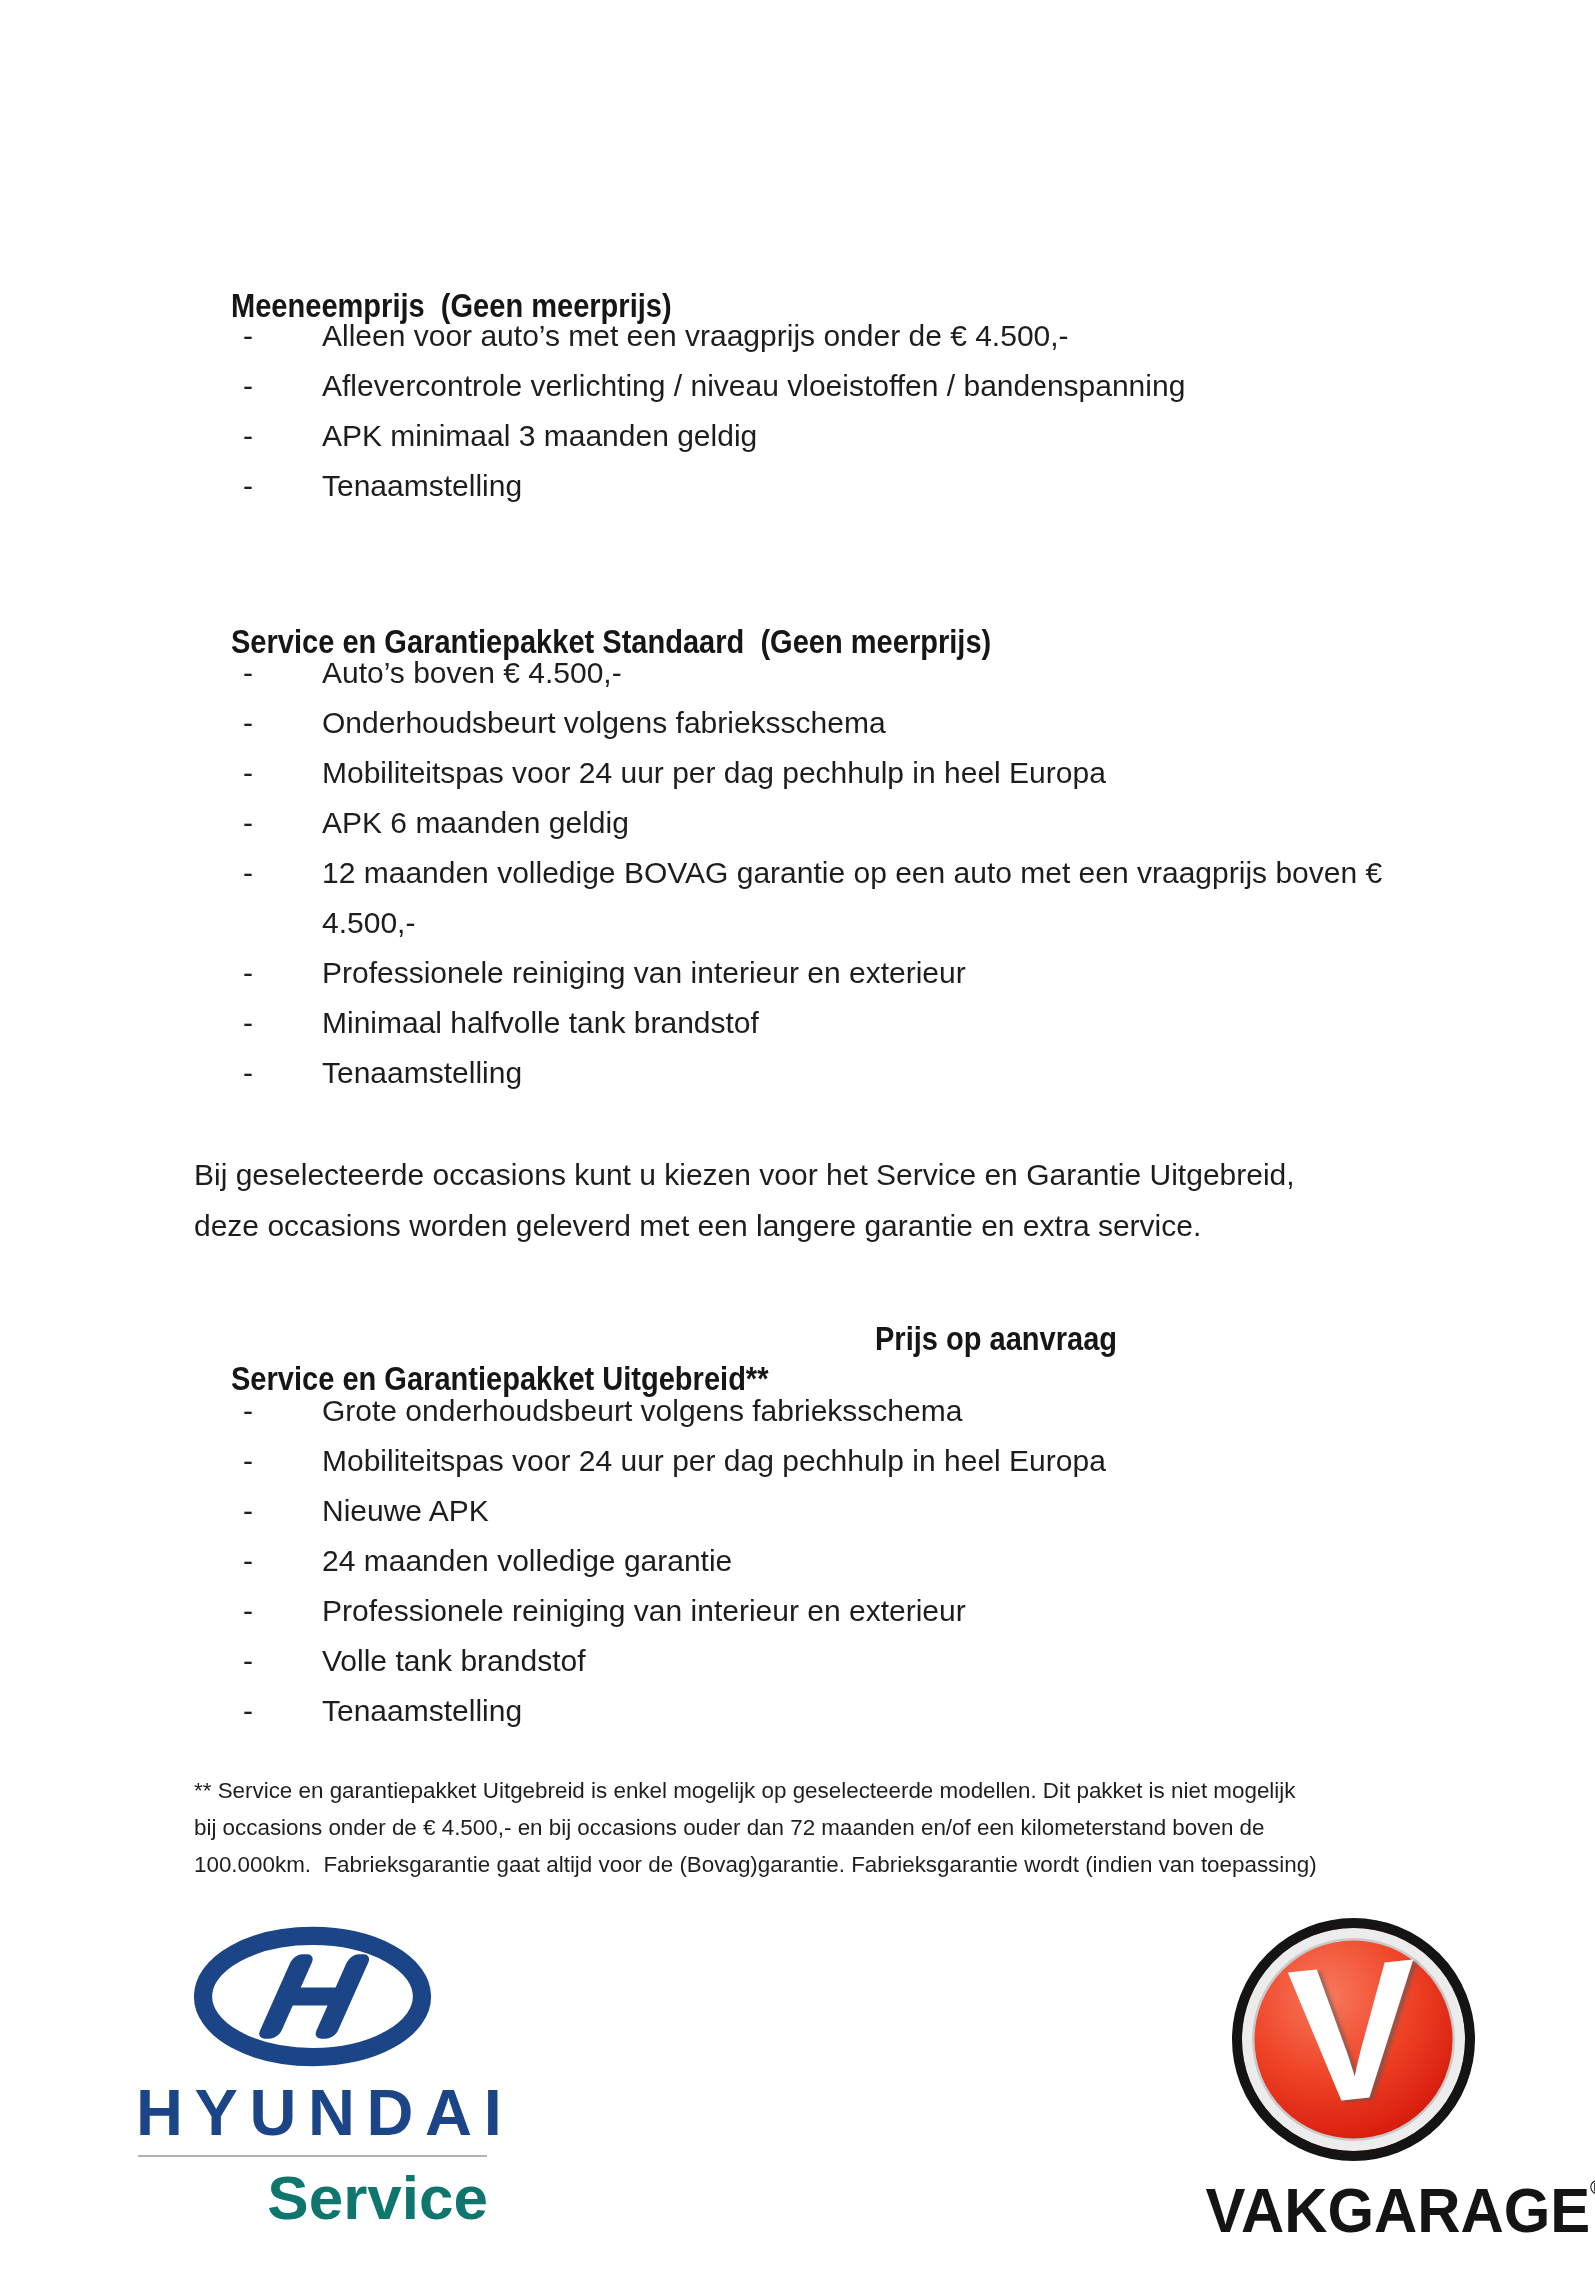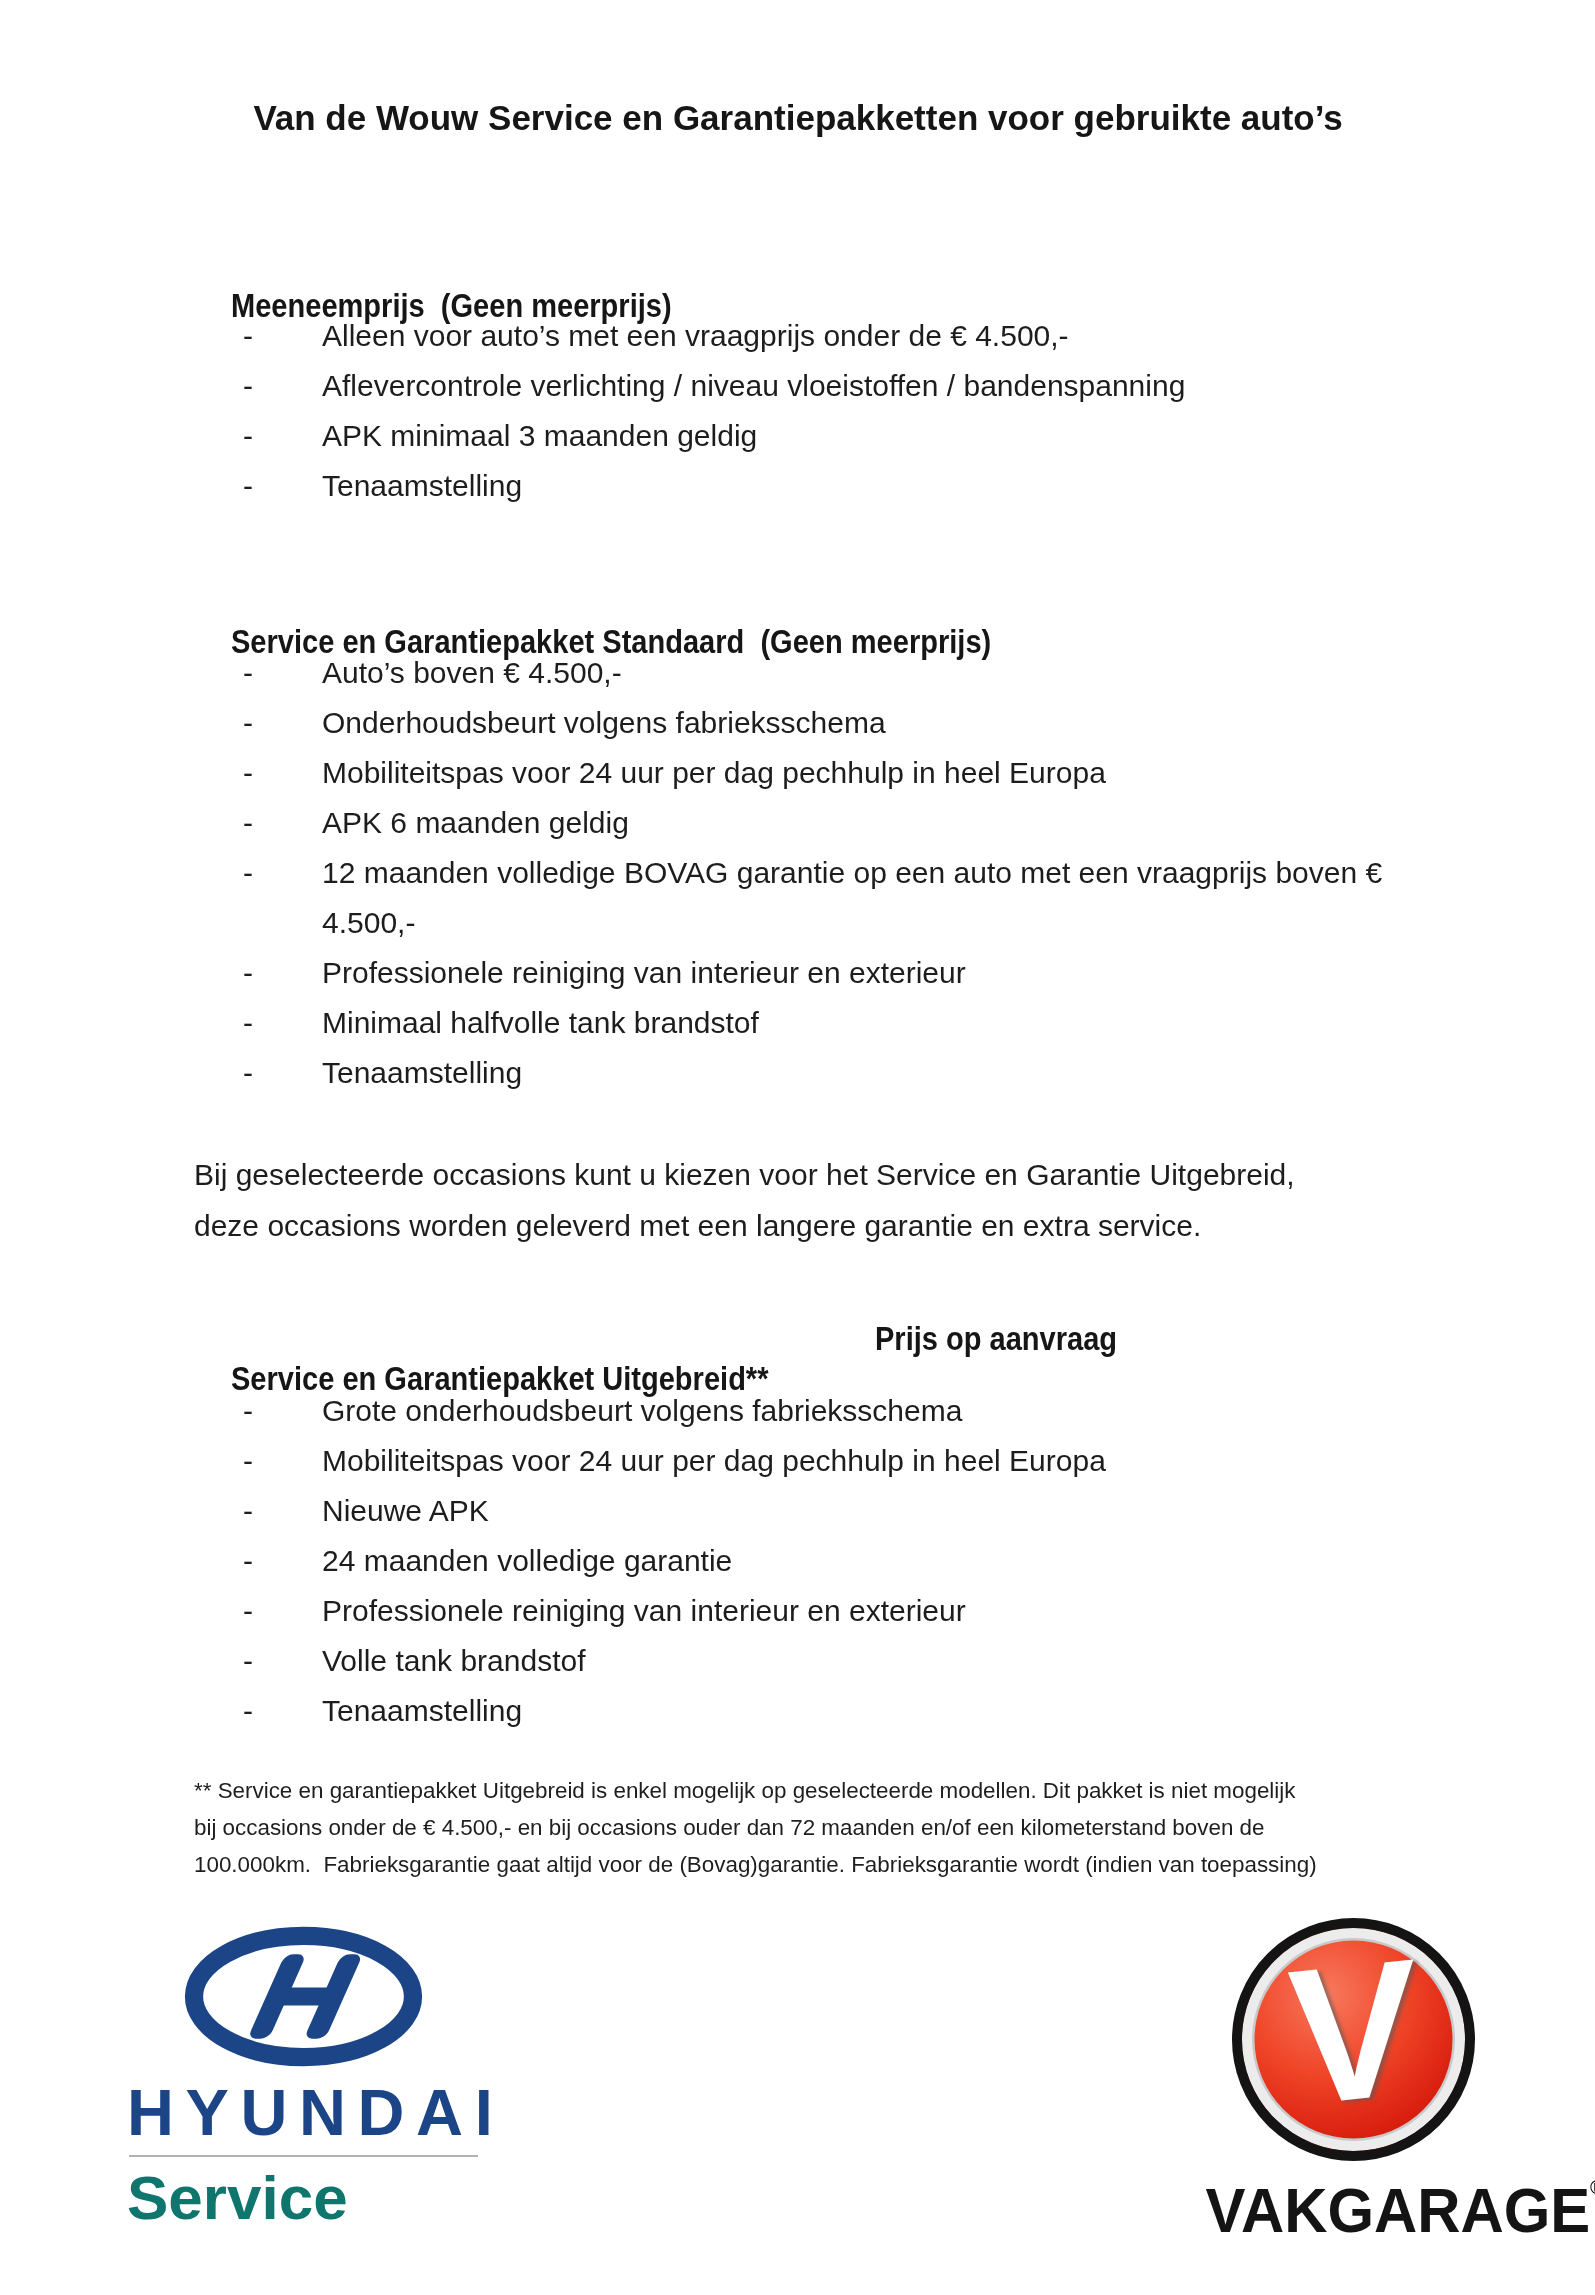--- a/index.html
+++ b/index.html
@@ -56,21 +56,21 @@
   .intro-para div { white-space:pre; }
   .footnote {
     position:absolute; left:194px; top:1772px;
     font-size:22.4px; line-height:37px; color:#1e1e1e;
   }
   .footnote div { white-space:pre; }
 
   
   .logos { position:absolute; left:0; top:0; width:1596px; height:2295px; pointer-events:none; }
 
-  .hyundai-logo { position:absolute; left:127px; top:1926px; width:352px; text-align:left; }
+  .hyundai-logo { position:absolute; left:136px; top:1926px; width:352px; text-align:right; }
   .hyundai-logo .oval { display:block; margin:0 auto; }
   .hyundai-word {
     margin-top:8.3px;
     font-size:65px; font-weight:bold; letter-spacing:11.6px;
     color:#1c4587; white-space:pre;
   }
   .hyundai-divider { margin:5px auto 0 auto; width:349px; height:1.7px; background:#b3b3b3; }
   .hyundai-service {
     margin-top:5px;
     font-size:62px; font-weight:bold; color:#0f766e; white-space:pre;
@@ -111,21 +111,20 @@
     display:inline-block; transform:scaleX(0.95); transform-origin:50% 50%;
     font-size:63px; font-weight:bold; color:#141414; white-space:pre;
   }
   .vak-reg { font-size:20px; vertical-align:top; position:relative; top:1.7px; }
 </style>
 </head>
 <body>
 
 <div class="sheet">
 
-  <div class="doc-title">Van de Wouw Service en Garantiepakketten voor gebruikte auto’s</div>
 
   <div class="sec-heading sec-heading--1">
     <span class="hwrap">Meeneemprijs  (Geen meerprijs)</span>
   </div>
   <ul class="bullets bullets--1">
 
   <li>
         <span class="dash">-</span>
         <span class="li-text">Alleen voor auto’s met een vraagprijs onder de € 4.500,-</span>
       </li>

